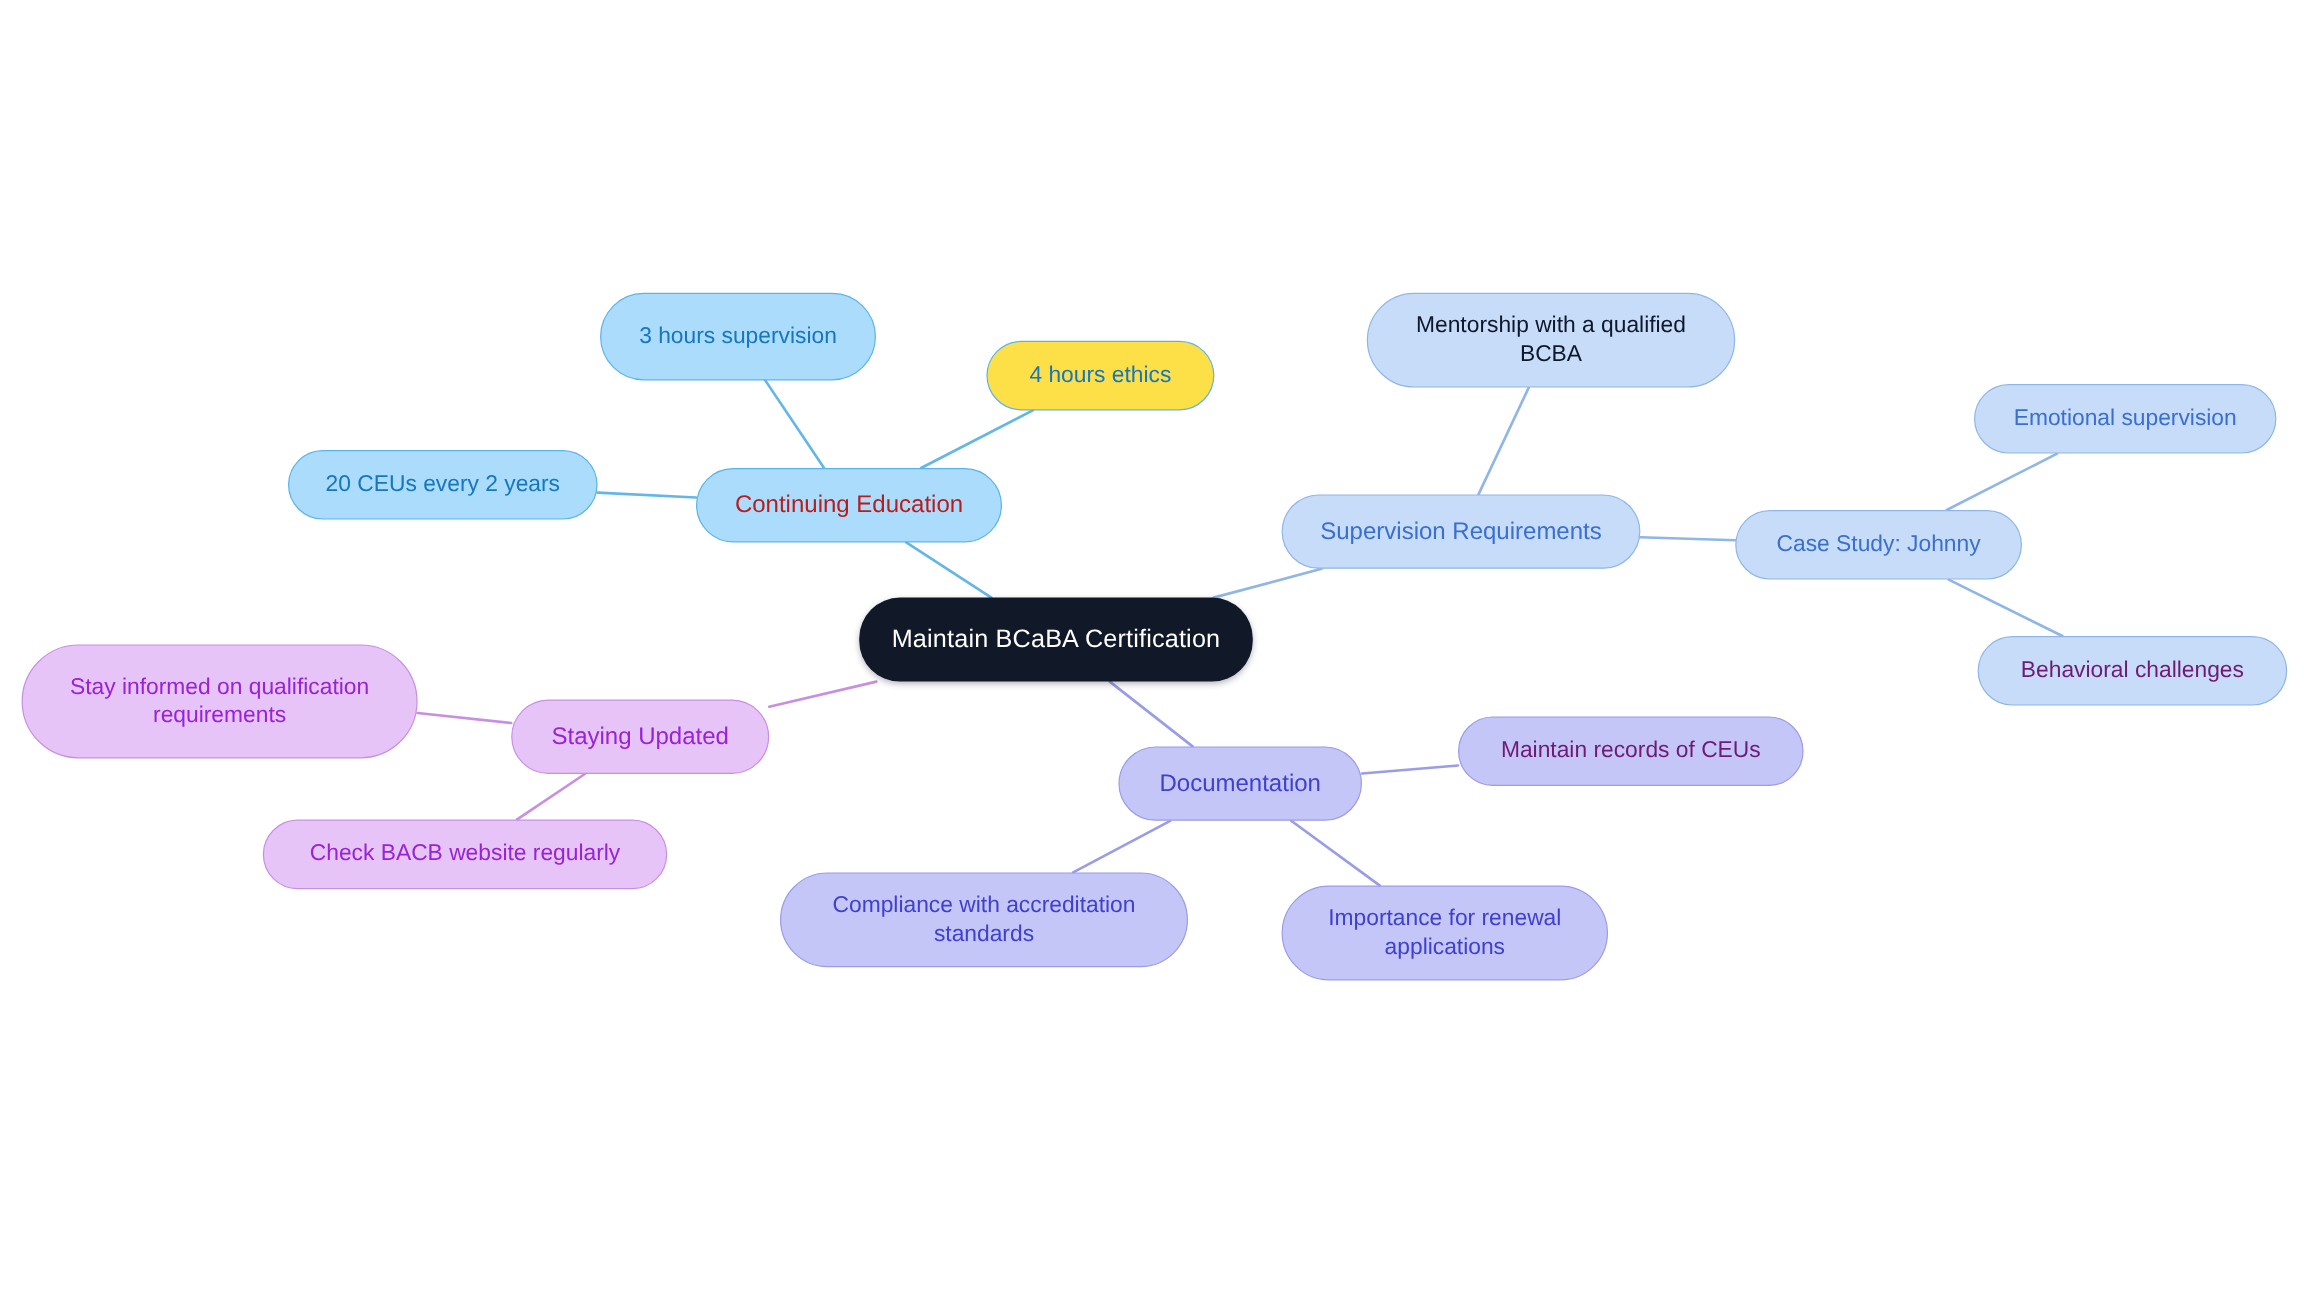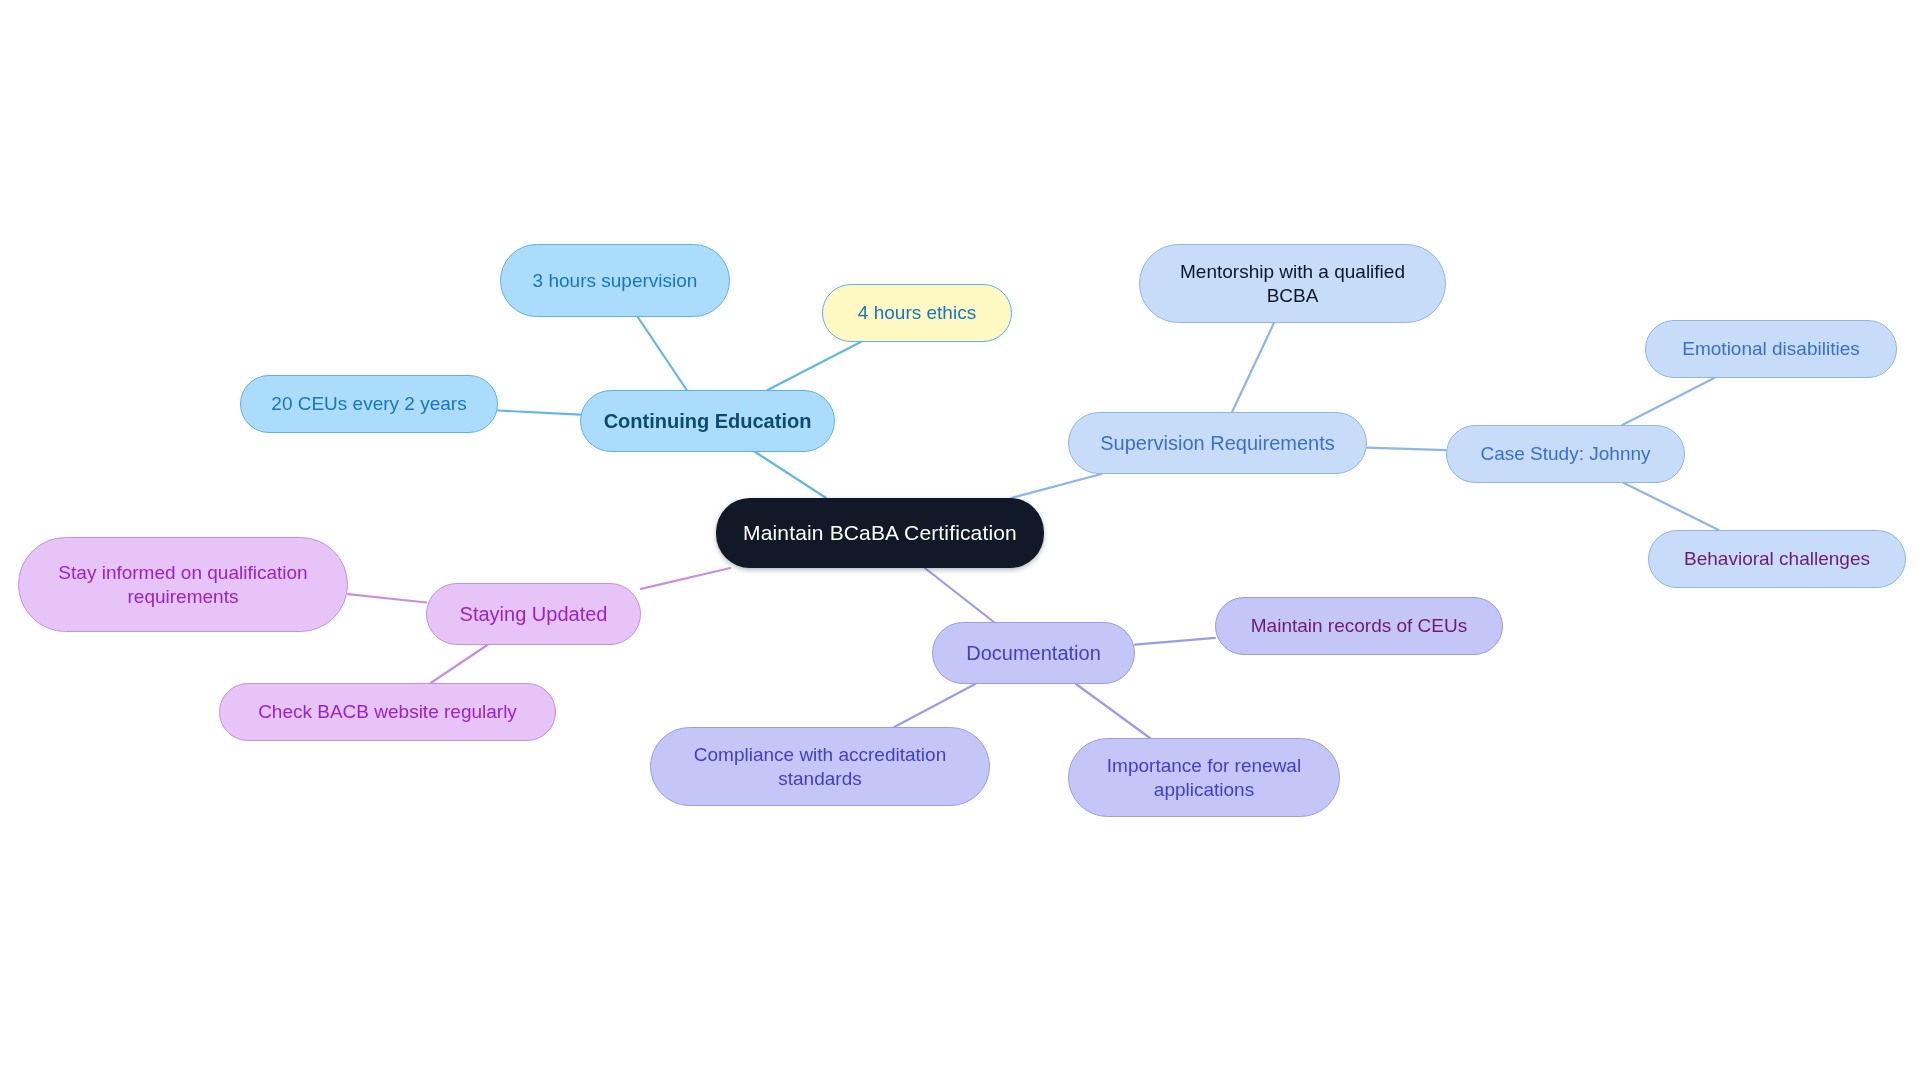--- a/index.html
+++ b/index.html
@@ -66,28 +66,28 @@
       <line x1="924.8" y1="568.0" x2="993.8" y2="622.0" stroke="#9a9ce8" stroke-width="2.2" stroke-linecap="round"></line>
       <line x1="1135.0" y1="644.6" x2="1215.0" y2="637.9" stroke="#9a9ce8" stroke-width="2.2" stroke-linecap="round"></line>
       <line x1="975.2" y1="684.0" x2="894.3" y2="727.0" stroke="#9a9ce8" stroke-width="2.2" stroke-linecap="round"></line>
       <line x1="1076.0" y1="684.0" x2="1149.9" y2="738.0" stroke="#9a9ce8" stroke-width="2.2" stroke-linecap="round"></line>
       <line x1="730.3" y1="568.0" x2="641.0" y2="588.9" stroke="#c78fe2" stroke-width="2.2" stroke-linecap="round"></line>
       <line x1="426.0" y1="602.5" x2="348.0" y2="594.2" stroke="#c78fe2" stroke-width="2.2" stroke-linecap="round"></line>
       <line x1="487.3" y1="645.0" x2="430.7" y2="683.0" stroke="#c78fe2" stroke-width="2.2" stroke-linecap="round"></line>
     </svg>
   <div id="node-layer">
       <div class="node node-root" style="left: 716px; top: 498px; width: 328px; height: 70px; font-size: 21px; background: rgb(17, 24, 39); border-color: rgb(17, 24, 39); color: rgb(255, 255, 255);">Maintain BCaBA Certification</div>
-      <div class="node" style="left: 580px; top: 390px; width: 255px; height: 62px; font-size: 20px; background: rgb(171, 220, 251); border-color: rgb(91, 180, 232); color: #0c4a6e; font-weight: bold;">Continuing Education</div>
+      <div class="node" style="left: 580px; top: 390px; width: 255px; height: 62px; font-size: 20px; background: rgb(171, 220, 251); border-color: rgb(91, 180, 232); color: #b91c1c;">Continuing Education</div>
       <div class="node" style="left: 240px; top: 375px; width: 258px; height: 58px; font-size: 19px; background: rgb(171, 220, 251); border-color: rgb(91, 180, 232); color: rgb(22, 119, 192);">20 CEUs every 2 years</div>
       <div class="node" style="left: 500px; top: 244px; width: 230px; height: 73px; font-size: 19px; background: rgb(171, 220, 251); border-color: rgb(91, 180, 232); color: rgb(22, 119, 192);">3 hours supervision</div>
-      <div class="node" style="left: 822px; top: 284px; width: 190px; height: 58px; font-size: 19px; background: #fef9c3; border-color: rgb(91, 180, 232); color: rgb(22, 119, 192);">4 hours ethics</div>
+      <div class="node" style="left: 822px; top: 284px; width: 190px; height: 58px; font-size: 19px; background: #fde047; border-color: rgb(91, 180, 232); color: rgb(22, 119, 192);">4 hours ethics</div>
       <div class="node" style="left: 1068px; top: 412px; width: 299px; height: 62px; font-size: 20px; background: rgb(198, 220, 248); border-color: rgb(143, 182, 230); color: rgb(58, 111, 208);">Supervision Requirements</div>
       <div class="node" style="left: 1139px; top: 244px; width: 307px; height: 79px; font-size: 19px; background: rgb(198, 220, 248); border-color: rgb(143, 182, 230); color: #0f172a;">Mentorship with a qualified BCBA</div>
       <div class="node" style="left: 1446px; top: 425px; width: 239px; height: 58px; font-size: 19px; background: rgb(198, 220, 248); border-color: rgb(143, 182, 230); color: rgb(58, 111, 208);">Case Study: Johnny</div>
-      <div class="node" style="left: 1645px; top: 320px; width: 252px; height: 58px; font-size: 19px; background: rgb(198, 220, 248); border-color: rgb(143, 182, 230); color: rgb(58, 111, 208);">Emotional disabilities</div>
+      <div class="node" style="left: 1645px; top: 320px; width: 252px; height: 58px; font-size: 19px; background: rgb(198, 220, 248); border-color: rgb(143, 182, 230); color: rgb(58, 111, 208);">Emotional supervision</div>
       <div class="node" style="left: 1648px; top: 530px; width: 258px; height: 58px; font-size: 19px; background: rgb(198, 220, 248); border-color: rgb(143, 182, 230); color: #701a75;">Behavioral challenges</div>
       <div class="node" style="left: 932px; top: 622px; width: 203px; height: 62px; font-size: 20px; background: rgb(196, 198, 247); border-color: rgb(154, 156, 232); color: rgb(64, 64, 207);">Documentation</div>
       <div class="node" style="left: 1215px; top: 597px; width: 288px; height: 58px; font-size: 19px; background: rgb(196, 198, 247); border-color: rgb(154, 156, 232); color: #701a75;">Maintain records of CEUs</div>
       <div class="node" style="left: 650px; top: 727px; width: 340px; height: 79px; font-size: 19px; background: rgb(196, 198, 247); border-color: rgb(154, 156, 232); color: rgb(64, 64, 207);">Compliance with accreditation standards</div>
       <div class="node" style="left: 1068px; top: 738px; width: 272px; height: 79px; font-size: 19px; background: rgb(196, 198, 247); border-color: rgb(154, 156, 232); color: rgb(64, 64, 207);">Importance for renewal applications</div>
       <div class="node" style="left: 426px; top: 583px; width: 215px; height: 62px; font-size: 20px; background: rgb(230, 196, 247); border-color: rgb(199, 143, 226); color: rgb(153, 33, 214);">Staying Updated</div>
       <div class="node" style="left: 18px; top: 537px; width: 330px; height: 95px; font-size: 19px; background: rgb(230, 196, 247); border-color: rgb(199, 143, 226); color: rgb(153, 33, 214);">Stay informed on qualification requirements</div>
       <div class="node" style="left: 219px; top: 683px; width: 337px; height: 58px; font-size: 19px; background: rgb(230, 196, 247); border-color: rgb(199, 143, 226); color: rgb(153, 33, 214);">Check BACB website regularly</div>
     </div>
 </div>

